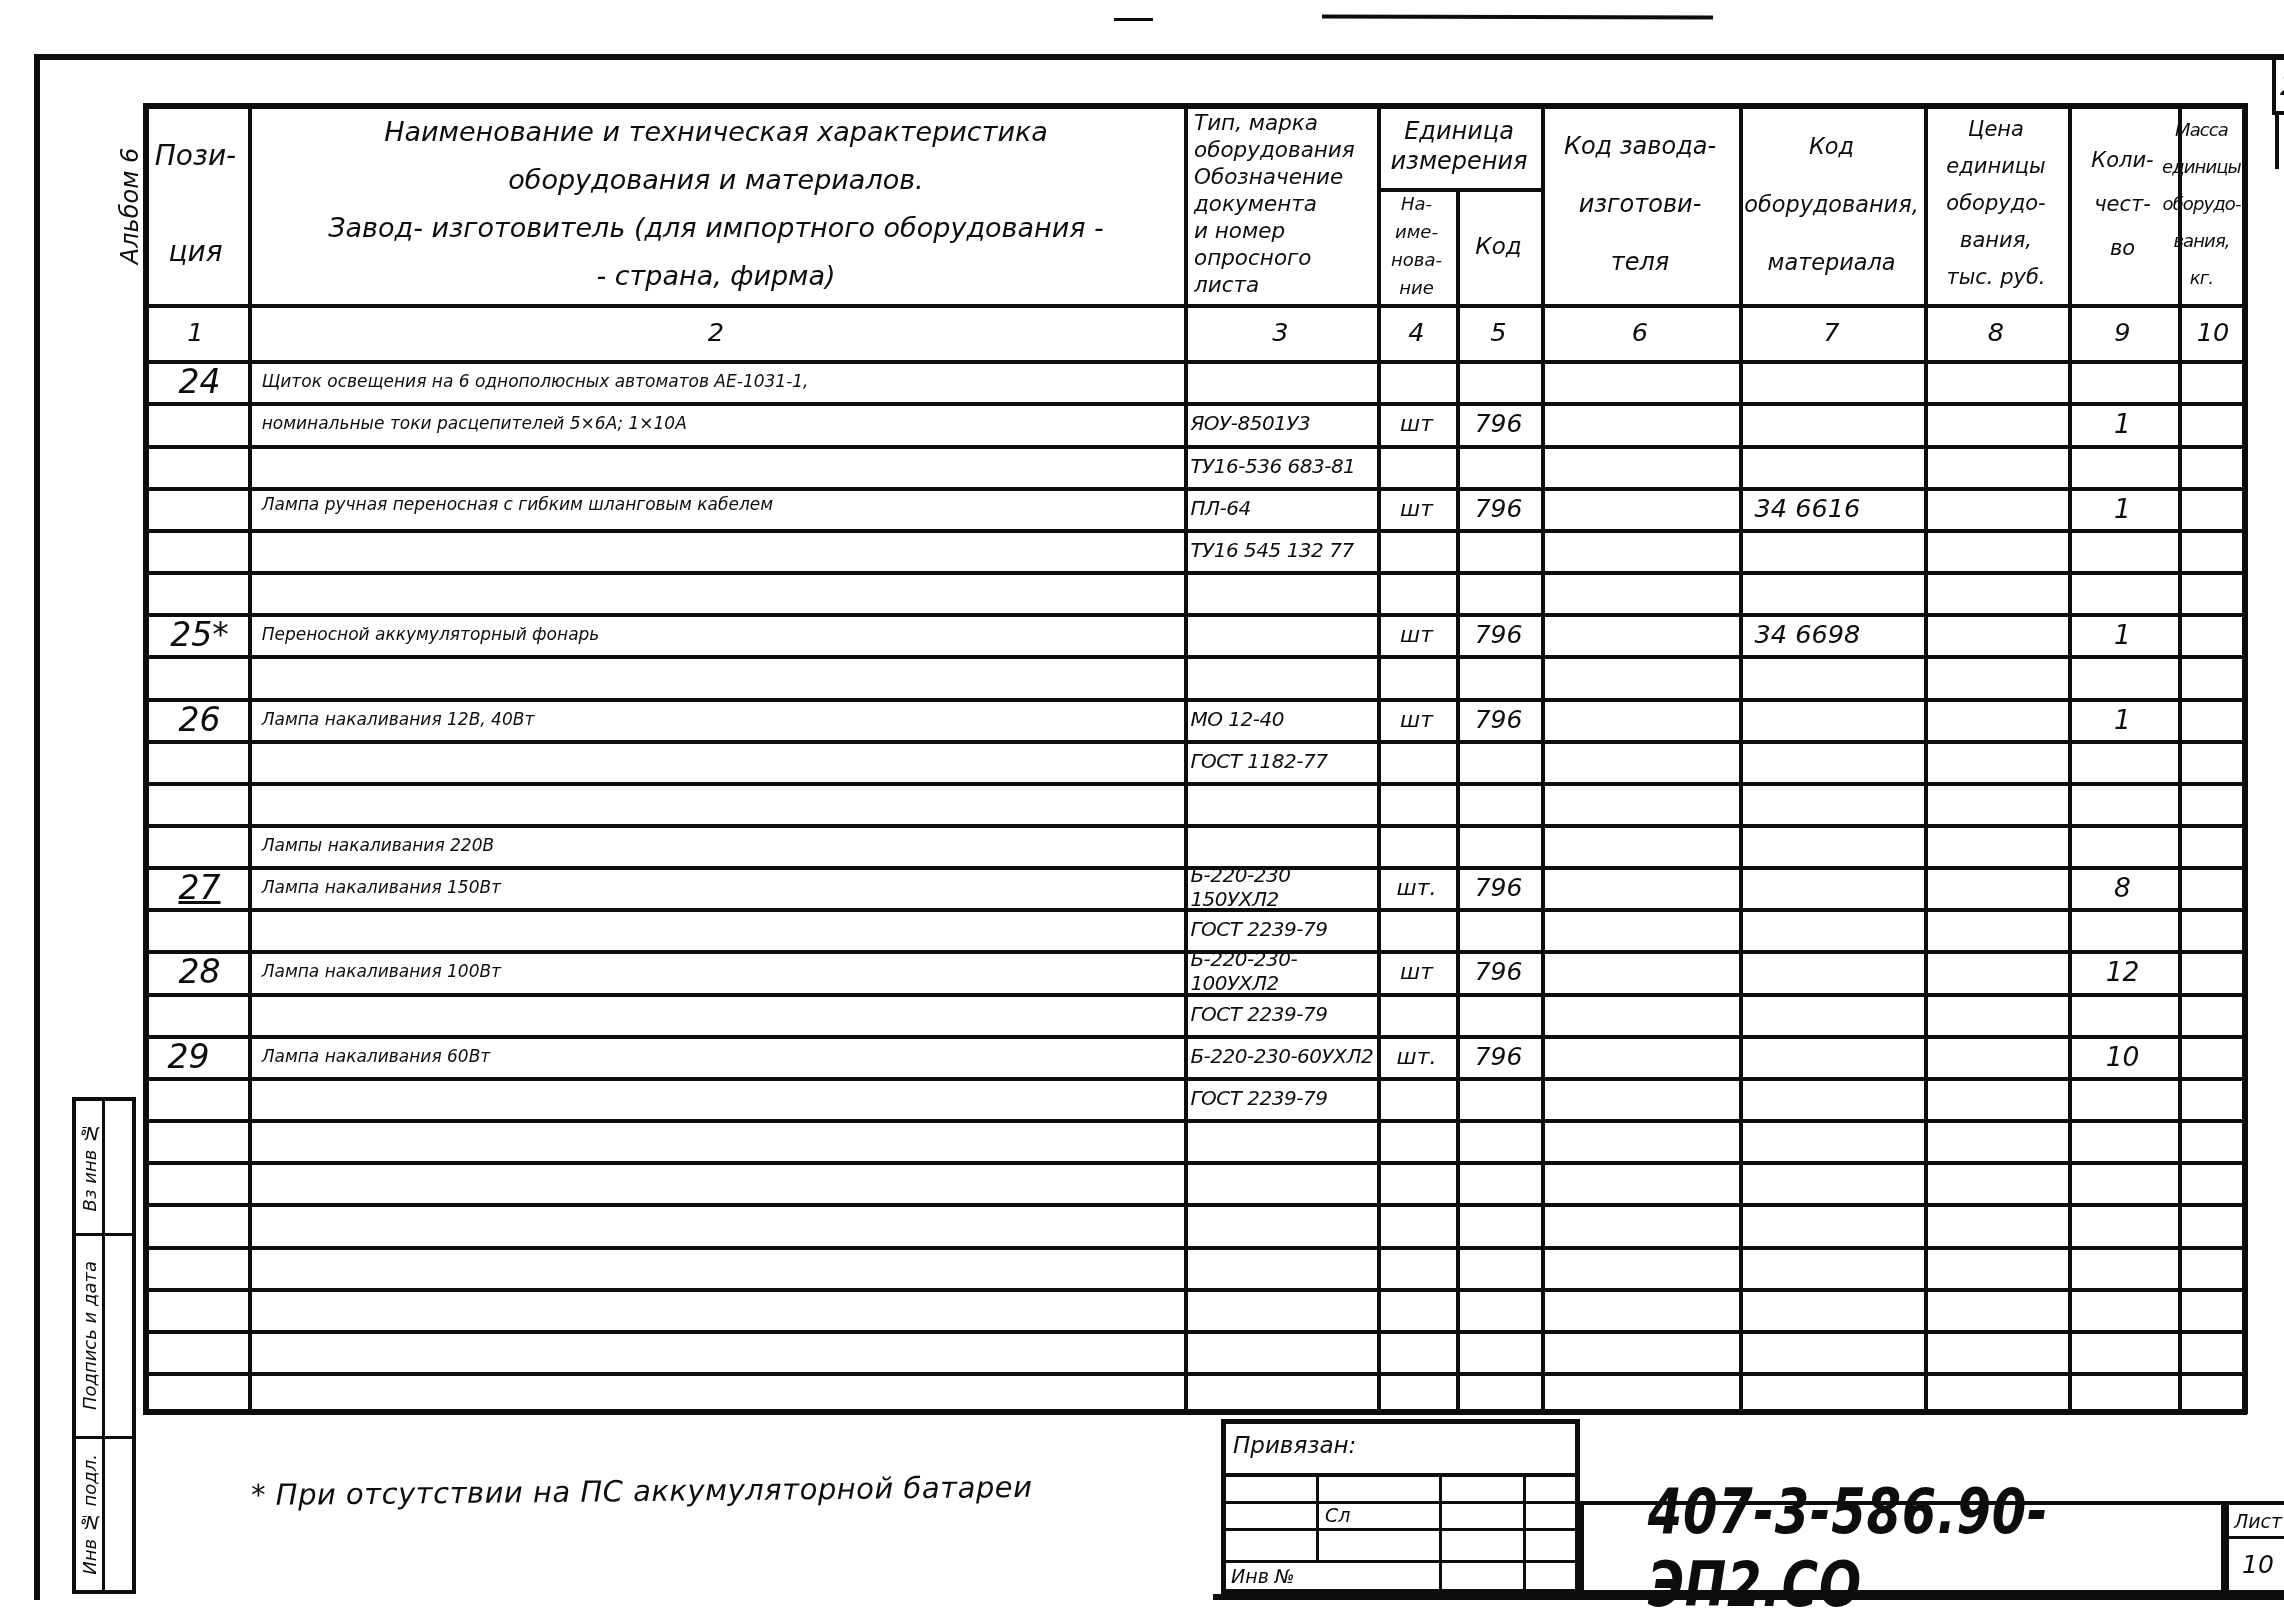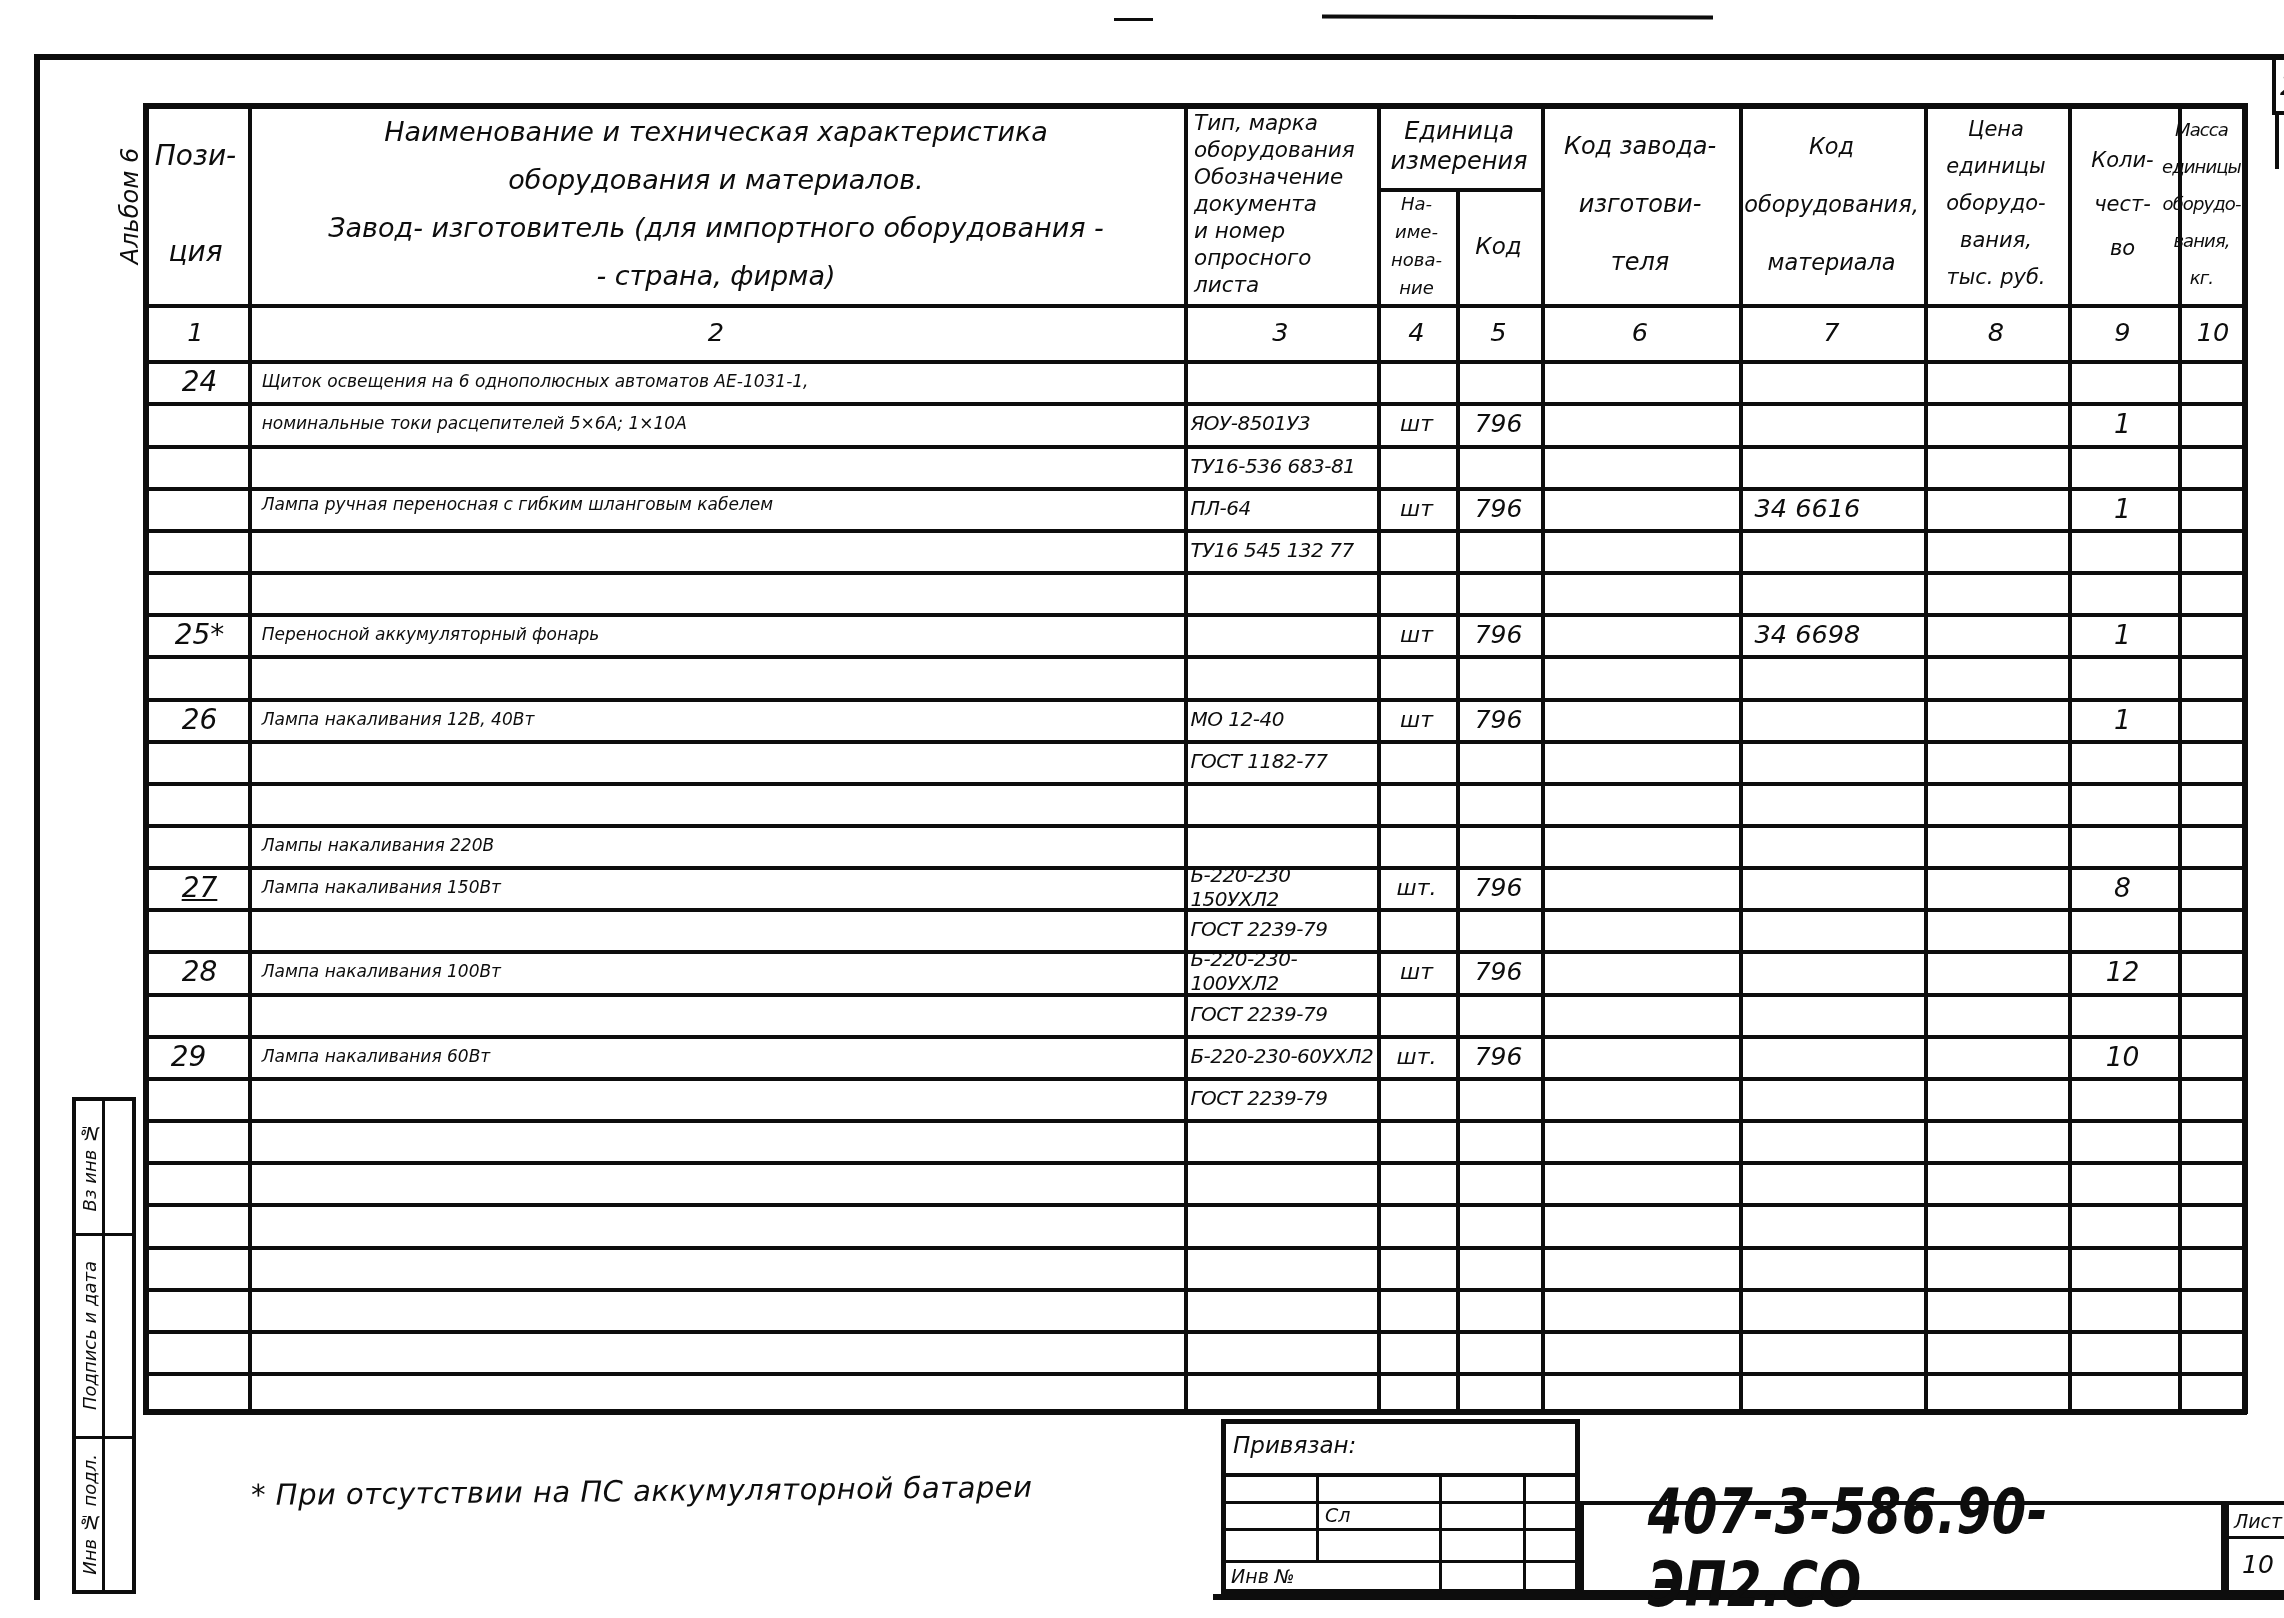--- a/index.html
+++ b/index.html
@@ -26,21 +26,21 @@
   .h-mass{font-size:18px;line-height:37px;letter-spacing:-0.9px;}
   
   .num{font-size:25.6px;}
   .body{font-size:17px;}
   .body.name{justify-content:flex-start;padding-left:13.7px;}
   .body.type{justify-content:flex-start;padding-left:6.4px;font-size:20px;letter-spacing:-0.5px;}
   .body.unit{font-size:22px;}
   .body.ucode{font-size:25px;}
   .body.ecode{justify-content:flex-start;padding-left:15.5px;font-size:25.6px;}
   .body.qty{font-size:26.5px;}
-  .body.pos{font-size:28px;padding-left:8px;}
+  .body.pos{font-size:33px;padding-left:8px;}
   
   .vtext{writing-mode:vertical-rl;transform:rotate(180deg);font-size:18px;}
   .album{position:absolute;left:38px;top:192px;width:183px;height:28px;text-align:center;
          font-size:24px;transform:rotate(-90deg);}
   .footnote{position:absolute;left:251px;top:1474px;font-size:29px;letter-spacing:0.5px;
             transform:rotate(-0.6deg);}
   .docnum{position:absolute;left:0;top:0;width:100%;height:100%;display:flex;align-items:center;
           justify-content:center;font-size:62px;font-weight:bold;transform:scaleX(0.8);
           letter-spacing:0.9px;}
   .corner-num{font-size:29px;}

